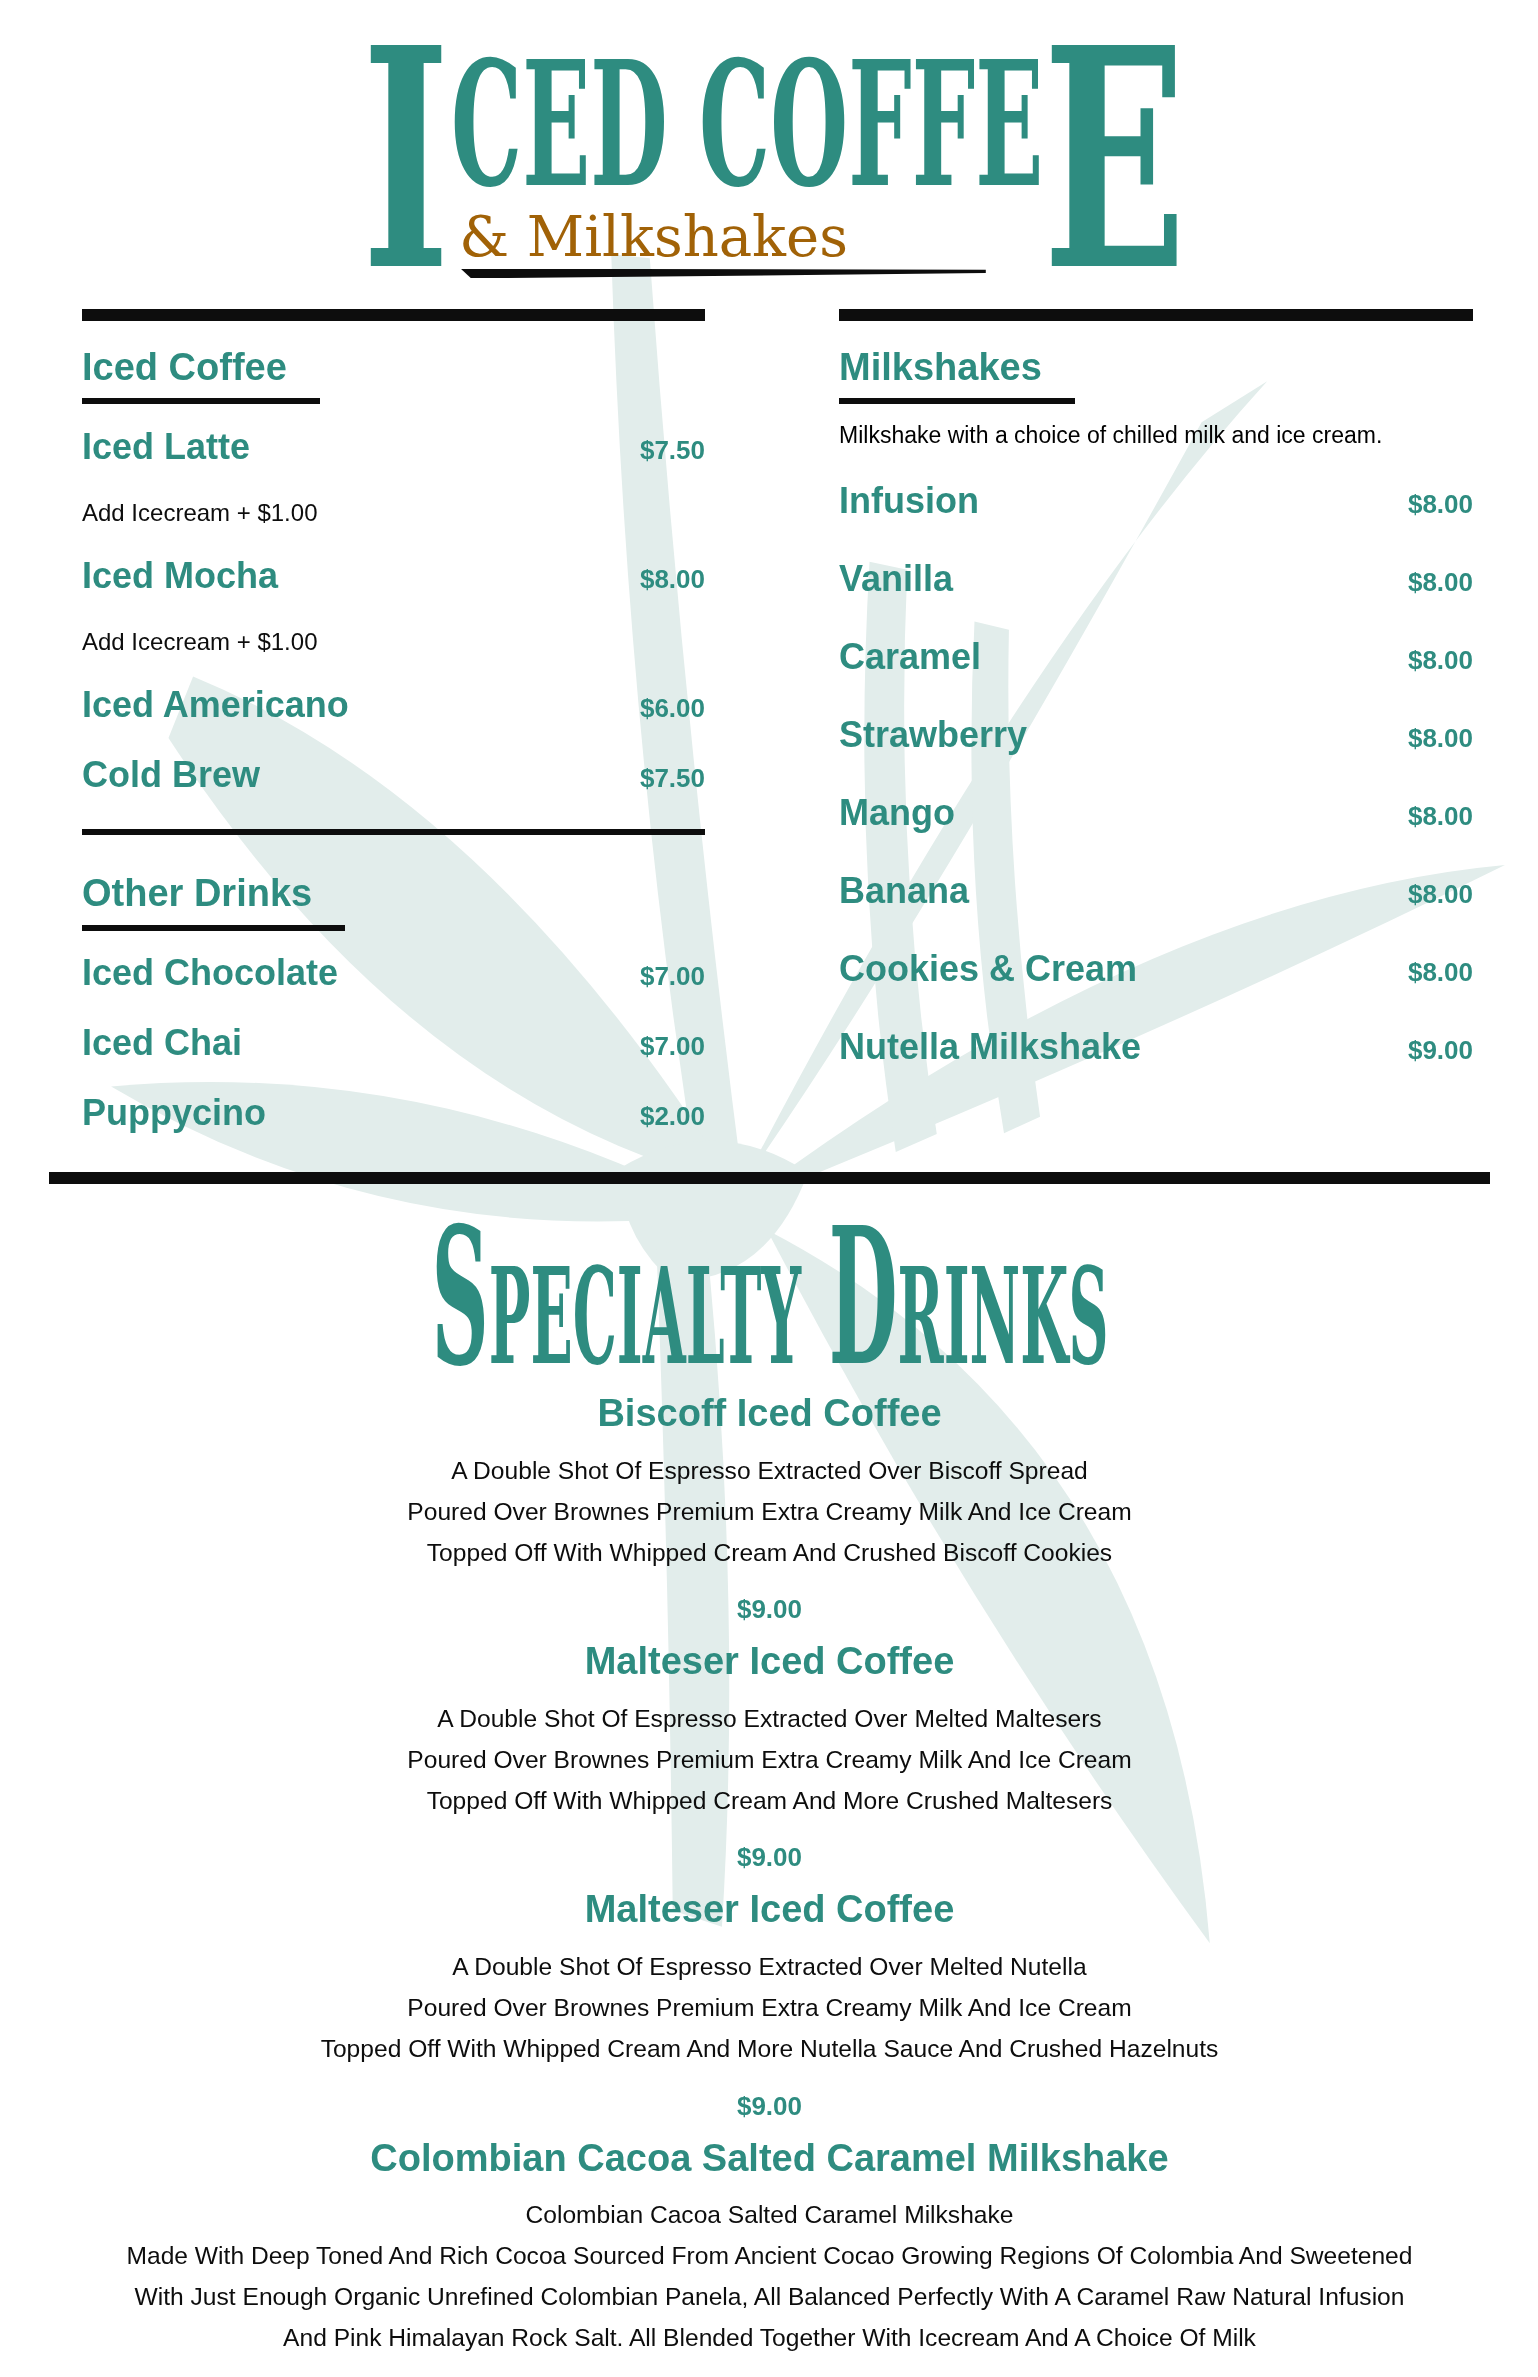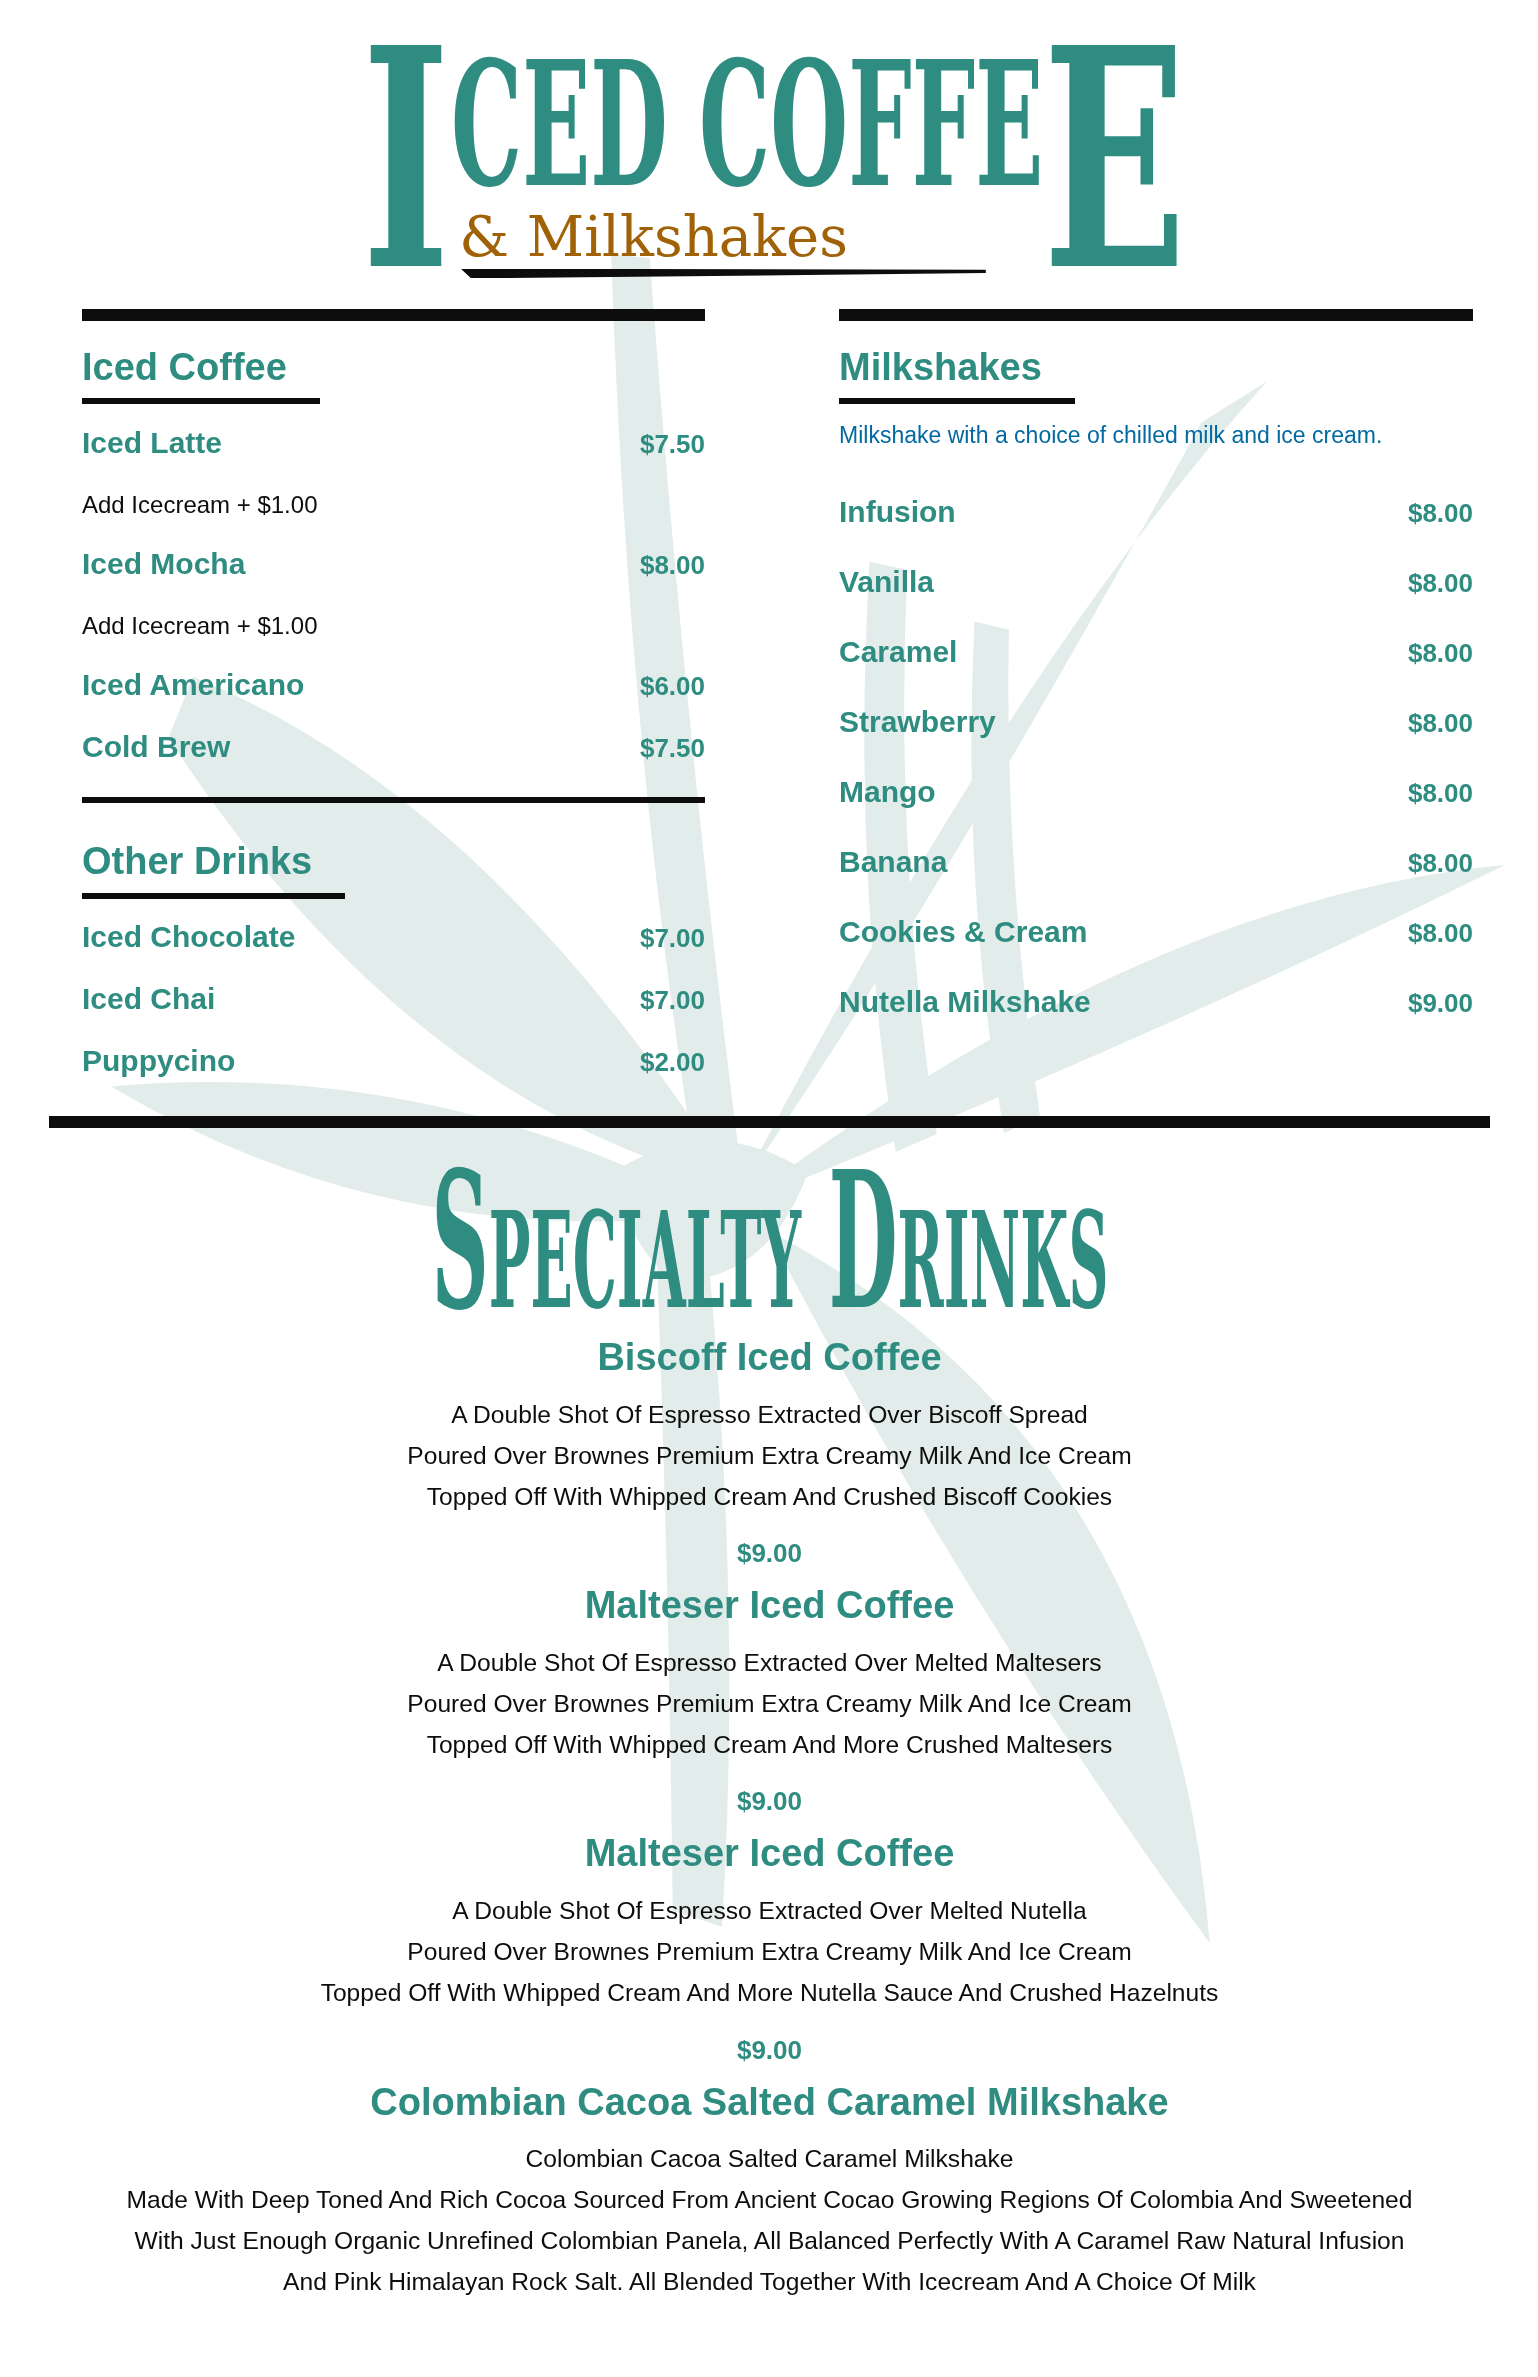--- a/index.html
+++ b/index.html
@@ -43,25 +43,25 @@
   
   .cols{display:flex;justify-content:space-between;margin:31px 66px 0 82px;}
   .col{width:623px;}
   .col.right{width:634px;}
   .colbar{height:11.5px;background:#0d0d0d;}
   .sec-h{
     margin:24.6px 0 21.3px;font-size:38px;font-weight:bold;color:var(--accent);
     display:table;padding:0 33px 9.8px 0;border-bottom:6.6px solid #0d0d0d;
   }
   .sec-h.second{margin-top:37px;}
-  .subtitle{font-size:23px;color:#0369a1;margin:-3.3px 0 46px;}
+  .subtitle{font-size:23px;color:#000000;margin:-3.3px 0 31px;}
   .item{margin-bottom:28px;}
   .col.right .item{margin-bottom:36px;}
   .item-row{display:flex;justify-content:space-between;align-items:baseline;}
-  .item-name{font-size:30px;font-weight:bold;color:var(--accent);}
+  .item-name{font-size:36px;font-weight:bold;color:var(--accent);}
   .item-price{font-size:26px;font-weight:bold;color:var(--accent);}
   .item-note{font-size:24px;color:#0d0d0d;margin-top:31px;}
   .mid-rule{height:6.6px;background:#0d0d0d;margin-top:33px;}
 
   .wide-rule{height:11.5px;background:#0d0d0d;margin:9.8px 49px 0;}
 
   
   .specialty{text-align:center;}
   .spec-title{display:flex;justify-content:center;margin-top:33px;}
   .spec-title-inner{

